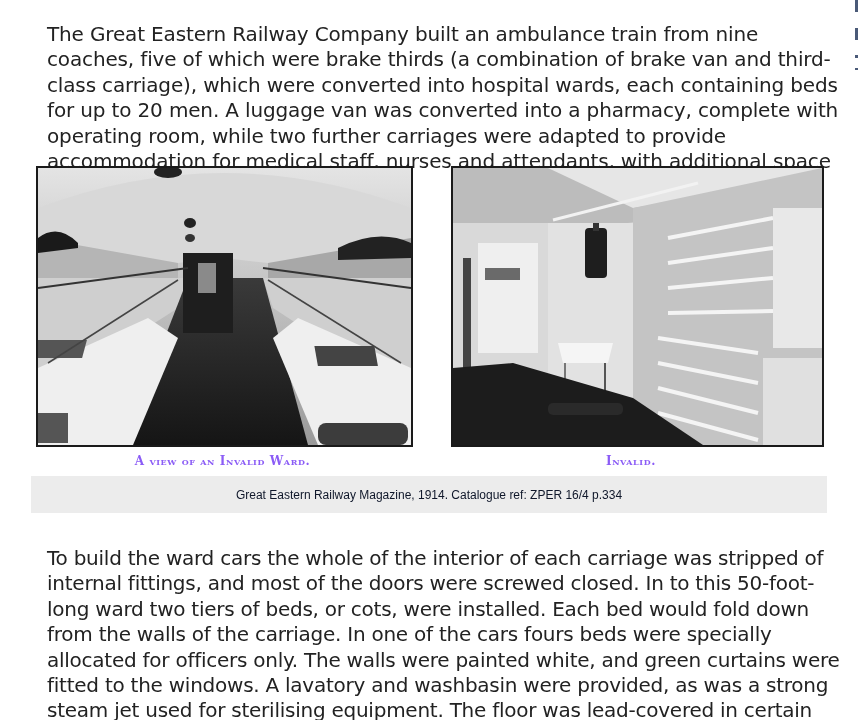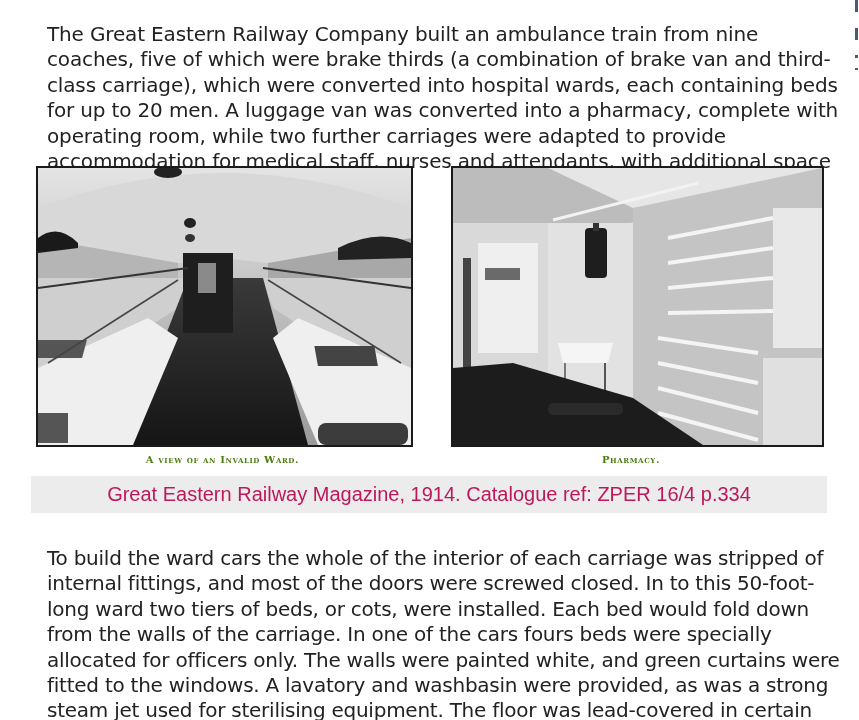--- a/index.html
+++ b/index.html
@@ -18,31 +18,31 @@
   .photo {
     position: absolute; border: 2px solid #1a1a1a; overflow: hidden;
     background: #bdbdbd;
   }
   #photo-ward { left: 36px; top: 166px; width: 373px; height: 277px; }
   #photo-pharm { left: 451px; top: 166px; width: 369px; height: 277px; }
   .photo svg { display: block; width: 100%; height: 100%; }
   .plate-caption {
     position: absolute; top: 454px;
     font-family: "DejaVu Serif", "Liberation Serif", serif;
-    font-variant: small-caps; font-weight: bold; font-size: 10px;
-    color: #4d7c0f; letter-spacing: 0.6px; text-align: center;
+    font-variant: small-caps; font-weight: bold; font-size: 12px;
+    color: #8b5cf6; letter-spacing: 0.6px; text-align: center;
   }
   #cap-ward { left: 36px; width: 373px; }
   #cap-pharm { left: 451px; width: 360px; }
   .caption-bar {
     position: absolute; left: 31px; top: 476px; width: 796px; height: 37px;
     background: #ececec; display: flex; align-items: center; justify-content: center;
   }
   .caption-bar span {
-    font-family: "Liberation Sans", sans-serif; font-size: 20px; color: #be185d;
+    font-family: "Liberation Sans", sans-serif; font-size: 12px; color: #0f172a;
   }
   .edge-marks { position: absolute; left: 855px; top: 0; width: 4px; height: 80px; }
   .edge-marks i { position: absolute; left: 0; width: 3px; background: #4a5a78; display: block; }
 </style>
 </head>
 <body>
 
 <p class="para" id="p1">The Great Eastern Railway Company built an ambulance train from nine coaches, five of which were brake thirds (a combination of brake van and third-class carriage), which were converted into hospital wards, each containing beds for up to 20 men. A luggage van was converted into a pharmacy, complete with operating room, while two further carriages were adapted to provide accommodation for medical staff, nurses and attendants, with additional space for stores.</p>
 
 <div class="photo" id="photo-ward">
@@ -112,21 +112,21 @@
       <line x1="205" y1="245" x2="305" y2="272"></line>
     </g>
     <rect x="320" y="40" width="49" height="140" fill="#e8e8e8"></rect>
     <rect x="310" y="190" width="59" height="87" fill="#e0e0e0"></rect>
     <path d="M0 200 L60 195 L180 230 L250 277 L0 277 Z" fill="#1c1c1c"></path>
     <rect x="95" y="235" width="75" height="12" rx="5" fill="#2a2a2a"></rect>
   </svg>
 </div>
 
 <div class="plate-caption" id="cap-ward">A view of an Invalid Ward.</div>
-<div class="plate-caption" id="cap-pharm">Pharmacy.</div>
+<div class="plate-caption" id="cap-pharm">Invalid.</div>
 
 <div class="caption-bar">
   <span>Great Eastern Railway Magazine, 1914. Catalogue ref: ZPER 16/4 p.334</span>
 </div>
 
 <p class="para" id="p2">To build the ward cars the whole of the interior of each carriage was stripped of internal fittings, and most of the doors were screwed closed. In to this 50-foot-long ward two tiers of beds, or cots, were installed. Each bed would fold down from the walls of the carriage. In one of the cars fours beds were specially allocated for officers only. The walls were painted white, and green curtains were fitted to the windows. A lavatory and washbasin were provided, as was a strong steam jet used for sterilising equipment. The floor was lead-covered in certain areas, and had linoleum in others.</p>
 
 <div class="edge-marks">
   <i style="top:0;height:12px;"></i>
   <i style="top:28px;height:12px;"></i>

